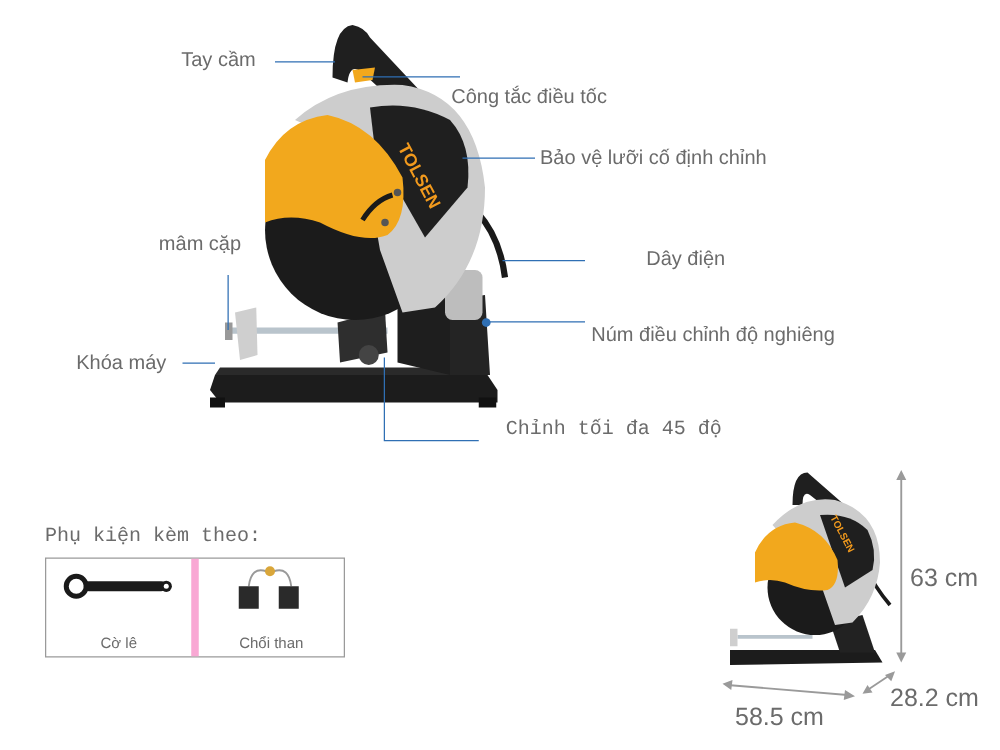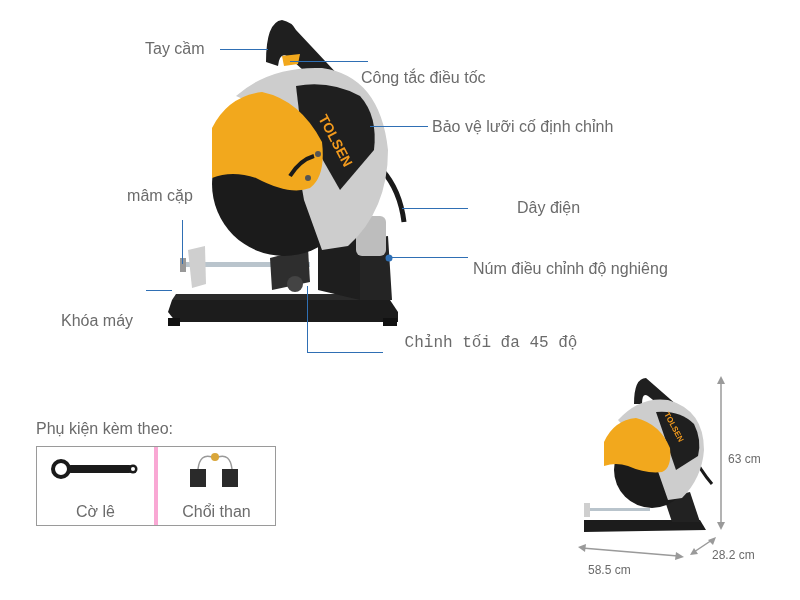--- a/index.html
+++ b/index.html
@@ -4,27 +4,27 @@
 <style>
   html, body { margin:0; padding:0; background:#ffffff; }
   body { width:800px; height:600px; position:relative; overflow:hidden;
          font-family:"Liberation Sans", "DejaVu Sans", sans-serif; color:#6b6b6b; }
   .label { position:absolute; font-size:16px; color:#6b6b6b; white-space:nowrap; line-height:20px; }
   .label.center { text-align:center; }
   .line { position:absolute; background:#2f6fb4; }
   .hline { height:1px; }
   .vline { width:1px; }
   svg { position:absolute; overflow:visible; }
-  .acc-title { position:absolute; left:36px; top:420px; font-size:16px; color:#6b6b6b; }
+  .acc-title { position:absolute; left:36px; top:420px; font-size:16px; color:#6b6b6b;font-family:Liberation Mono, monospace; }
   .acc-table { position:absolute; left:36px; top:446px; width:238px; height:78px;
                border:1px solid #9a9a9a; display:flex; }
   .acc-cell { flex:1; position:relative; }
-  .acc-cell + .acc-cell { border-left:4px solid #f9a8d4; }
-  .acc-cell .cap { position:absolute; left:0; right:0; bottom:4px; text-align:center; font-size:16px; color:#6b6b6b; }
-  .dim { position:absolute; font-size:12px; color:#6b6b6b; white-space:nowrap;text-align:right; }
+  .acc-cell + .acc-cell { border-left:6px solid #f9a8d4; }
+  .acc-cell .cap { position:absolute; left:0; right:0; bottom:4px; text-align:center; font-size:12px; color:#6b6b6b; }
+  .dim { position:absolute; font-size:20px; color:#6b6b6b; white-space:nowrap;text-align:right; }
 </style>
 </head>
 <body>
 
 <svg width="800" height="600" style="left:0;top:0;">
 
   <path d="M172 300 L390 300 L398 312 L398 322 L176 322 L168 312 Z" fill="#1c1c1c"></path>
   <rect x="168" y="318" width="12" height="8" fill="#111"></rect>
   <rect x="383" y="318" width="14" height="8" fill="#111"></rect>
   <path d="M176 294 L360 294 L390 300 L172 300 Z" fill="#2a2a2a"></path>
@@ -68,21 +68,21 @@
 <div class="line hline" style="left:307px;top:352px;width:76px;"></div>
 
 <div class="label" style="left:145px;top:39px;">Tay cầm</div>
 <div class="label" style="left:361px;top:52px;margin-top:16px;">Công tắc điều tốc</div>
 <div class="label" style="left:432px;top:117px;">Bảo vệ lưỡi cố định chỉnh</div>
 <div class="label center" style="left:112px;top:174px;width:96px;">
   <div style="margin-top:12px;">mâm cặp</div>
 </div>
 <div class="label" style="left:473px;top:198px;margin-left:44px;">Dây điện</div>
 <div class="label" style="left:473px;top:247px;margin-top:12px;">Núm điều chỉnh độ nghiêng</div>
-<div class="label" style="left:61px;top:281px;margin-top:30px;">Khóa máy</div>
+<div class="label" style="left:61px;top:281px;">Khóa máy</div>
 <div class="label center" style="left:384px;top:331px;width:214px;">
   <div style="margin-top:2px;font-family:Liberation Mono, monospace;">Chỉnh tối đa 45 độ</div>
 </div>
 
 <div class="acc-title">Phụ kiện kèm theo:</div>
 <div class="acc-table">
   <div class="acc-cell">
     <svg width="90" height="20" style="left:14px;top:12px;">
       <circle cx="10" cy="10" r="8" fill="none" stroke="#1a1a1a" stroke-width="4"></circle>
       <rect x="16" y="6" width="66" height="8" rx="4" fill="#1a1a1a"></rect>

